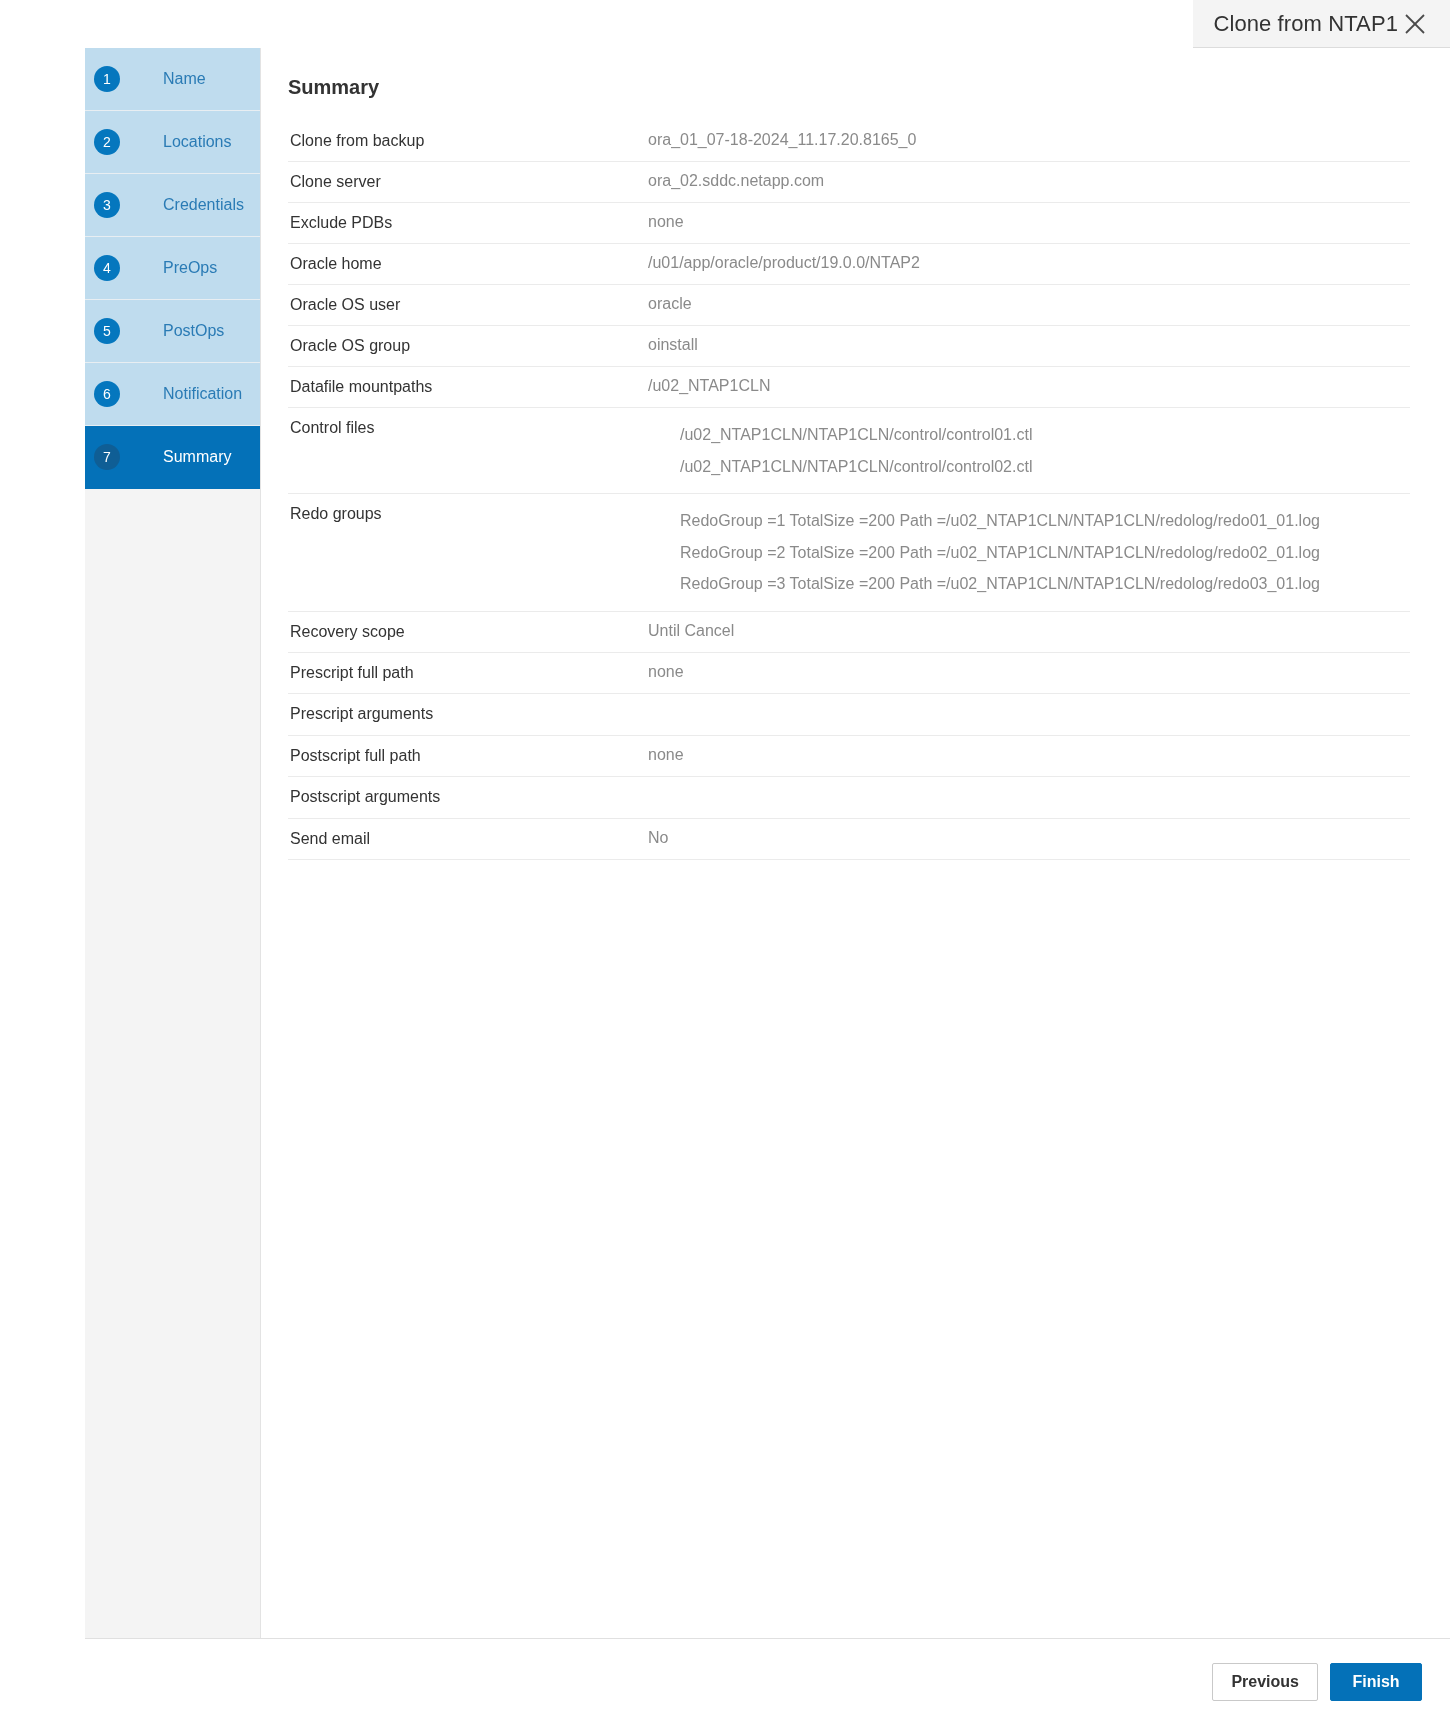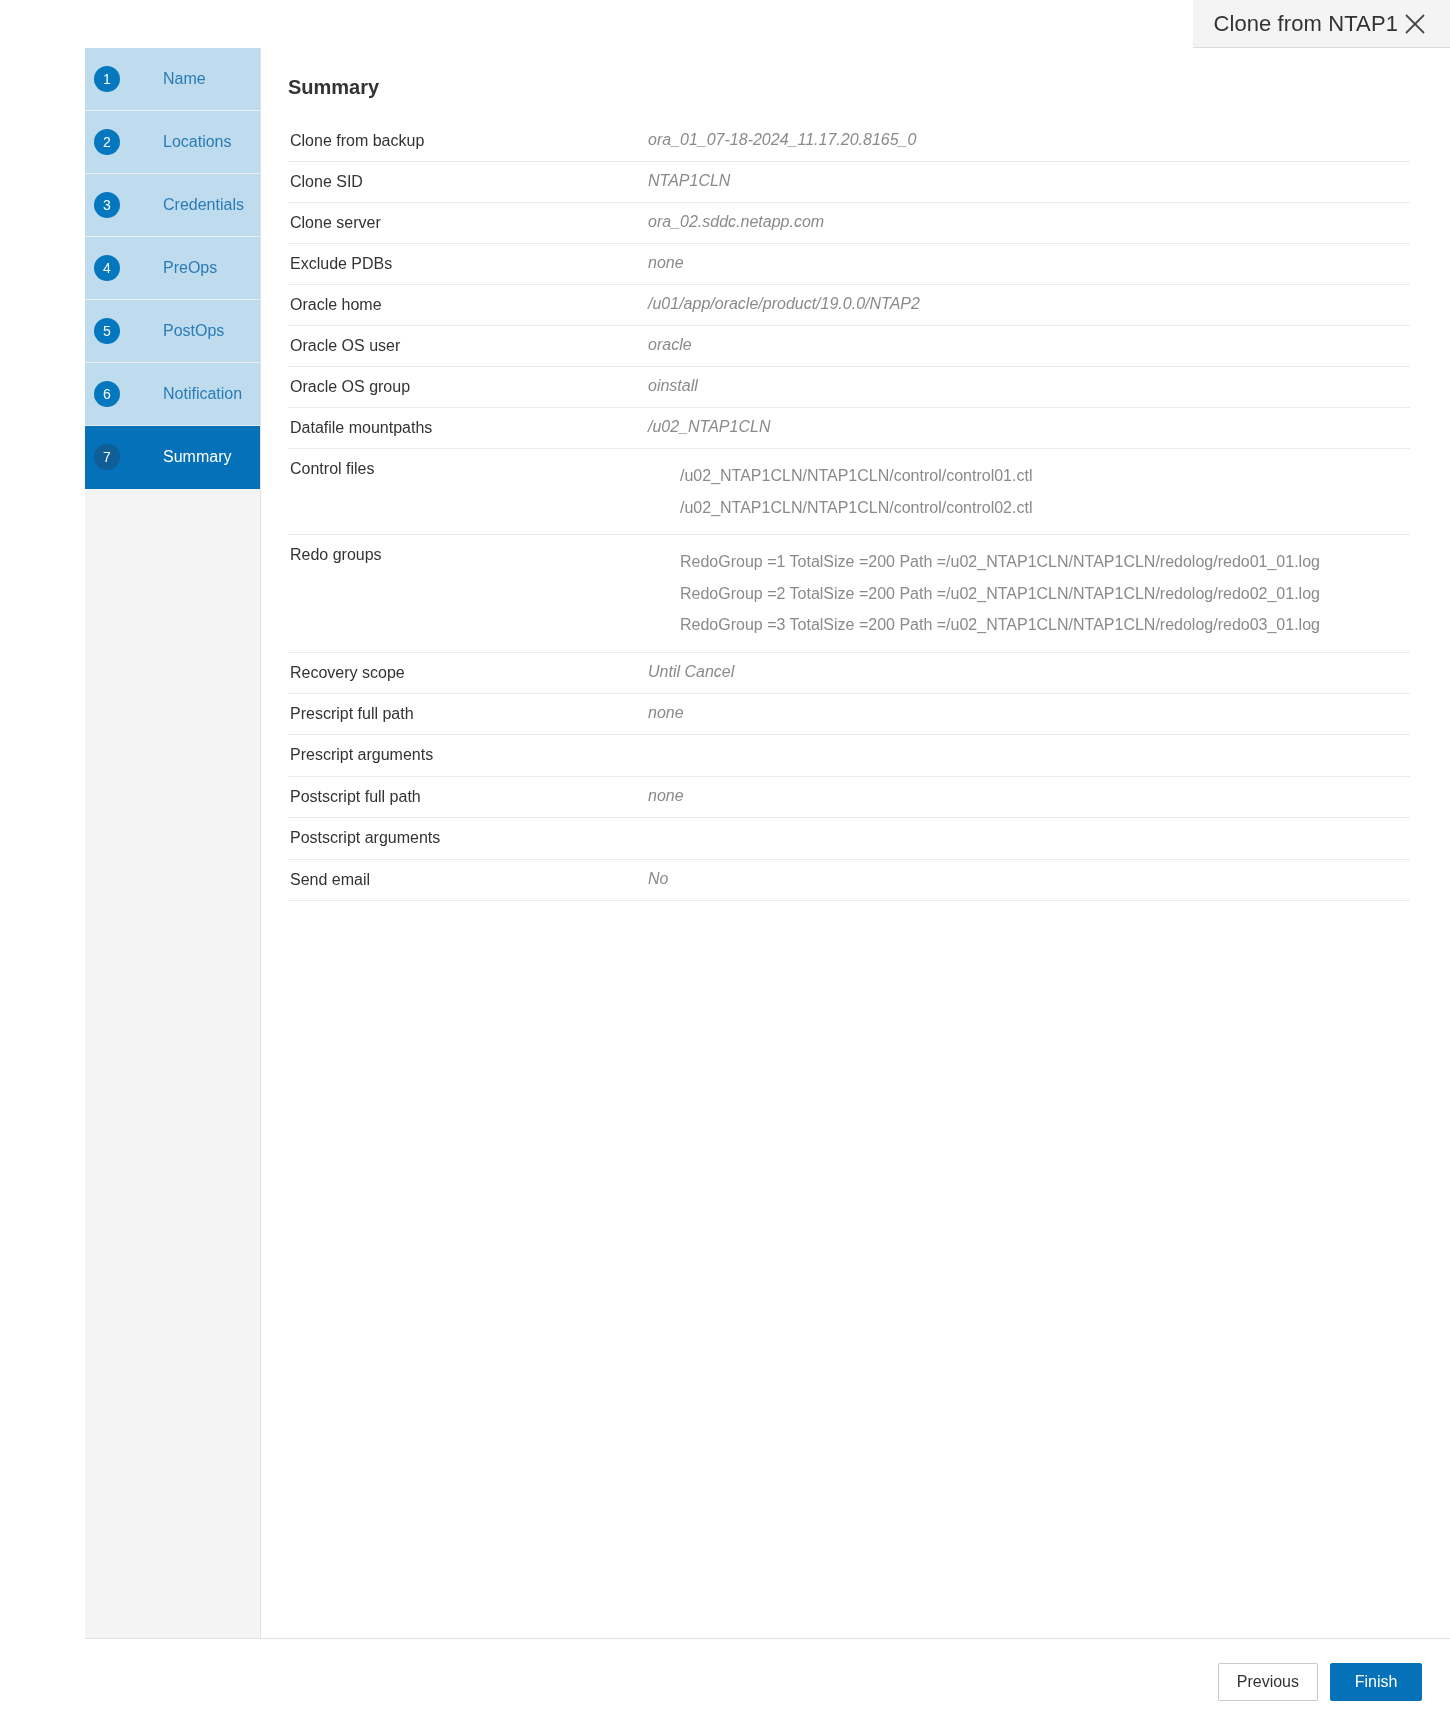--- a/index.html
+++ b/index.html
@@ -127,21 +127,21 @@
   }
   .summary-table td.k {
     width: 360px;
     color: #333333;
     padding-left: 2px;
   }
   .summary-table td.v {
     color: #8a8a8a;
   }
   .v-line { line-height: 1.97; white-space: nowrap; margin-left: 32px; }
-  .v-single { line-height: 1.0; font-style: italic; }
+  .v-single { line-height: 1.0; }
   .empty-val { display: inline-block; min-height: 18px; }
 
   
   .footer {
     height: 86px;
     min-height: 86px;
     background: #ffffff;
     display: flex;
     align-items: center;
     justify-content: flex-end;
@@ -151,20 +151,21 @@
   .btn {
     font-size: 16px;
     height: 38px;
     padding: 0 18px;
     border-radius: 2px;
     cursor: pointer;
     display: inline-flex;
     align-items: center;
     justify-content: center;
     font-family: "Liberation Sans", sans-serif;
+    font-weight: bold;
   }
   .btn-secondary {
     background: #ffffff;
     border: 1px solid #c9c9c9;
     color: #333333;
     min-width: 100px;
     margin-right: 12px;
   }
   .btn-primary {
     background: #0471b8;
@@ -228,26 +229,20 @@
       <h2 class="content-title">Summary</h2>
       <table class="summary-table">
         <tbody id="rows-host">
             <tr>
               <td class="k">Clone from backup</td>
               <td class="v">
                 <div class="v-single">ora_01_07-18-2024_11.17.20.8165_0</div>
               </td>
             </tr>
             <tr>
-              <td class="k">Clone SID</td>
-              <td class="v">
-                <div class="v-single">NTAP1CLN</div>
-              </td>
-            </tr>
-            <tr>
               <td class="k">Clone server</td>
               <td class="v">
                 <div class="v-single">ora_02.sddc.netapp.com</div>
               </td>
             </tr>
             <tr>
               <td class="k">Exclude PDBs</td>
               <td class="v">
                 <div class="v-single">none</div>
               </td>

